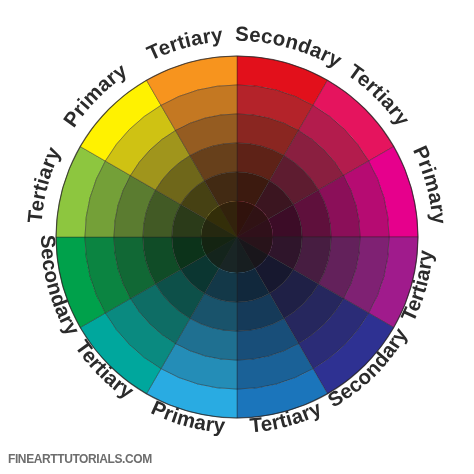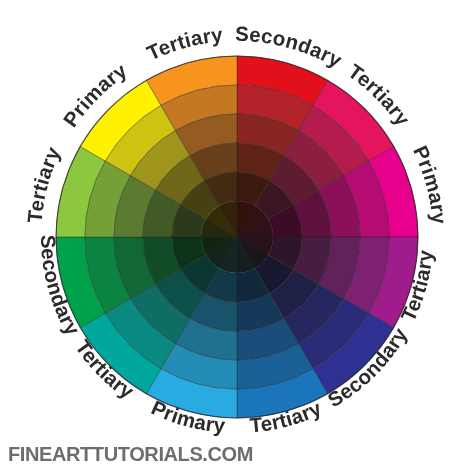--- a/index.html
+++ b/index.html
@@ -37,21 +37,21 @@
     font-size: 20.5px;
     fill: #2b2b2b;
     letter-spacing: 0.2px;
   }
   .footer-brand {
     position: absolute;
     left: 8px;
     bottom: 8px;
     font-family: "Liberation Sans", sans-serif;
     font-weight: bold;
-    font-size: 20px;
+    font-size: 12px;
     letter-spacing: -0.4px;
     color: #6d6d6d;
     white-space: nowrap;
     -webkit-user-select: none;
     user-select: none;
   }
 </style>
 </head>
 <body>
 

